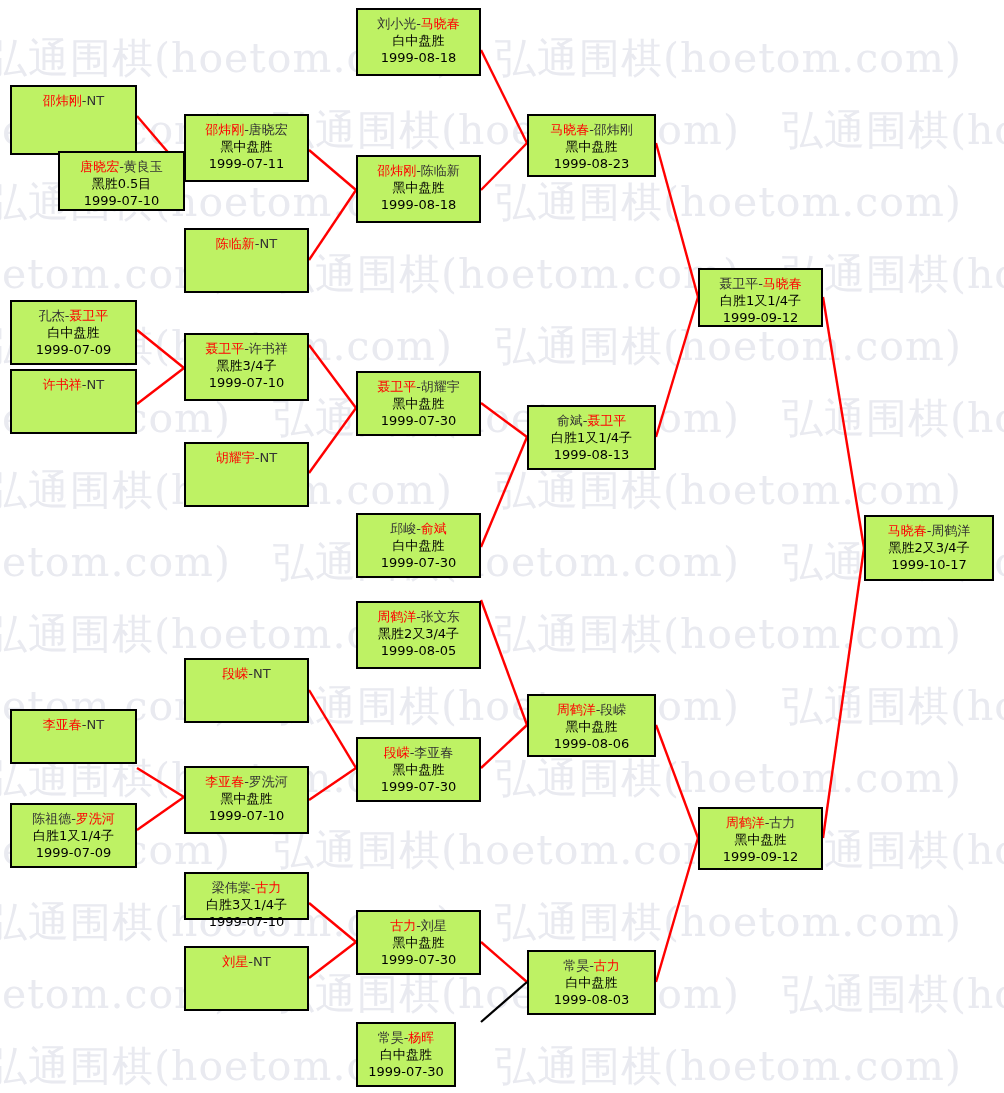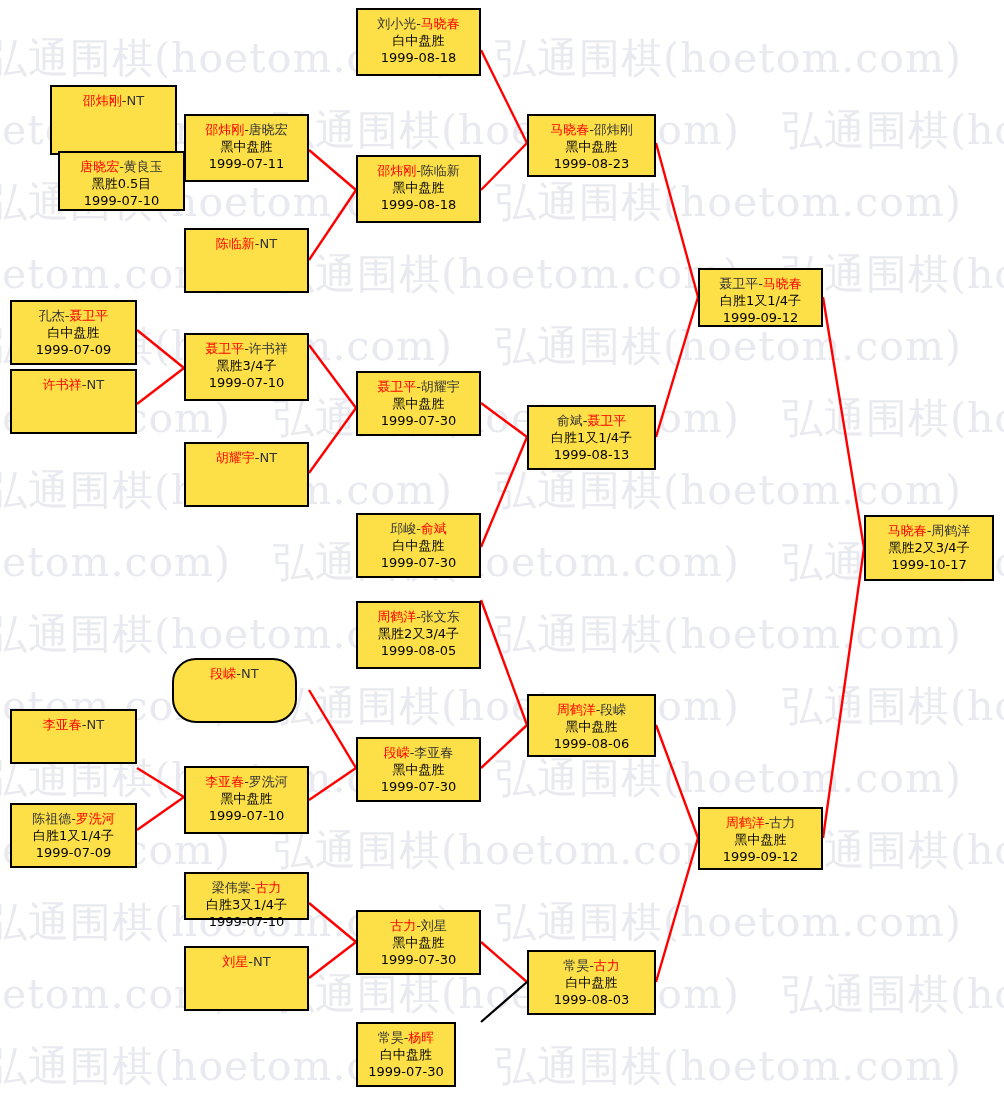--- a/index.html
+++ b/index.html
@@ -41,21 +41,21 @@
     width:1004px;height:1093px;
     z-index:1;
     pointer-events:none;
   }
 
   
   .node{
     position:absolute;
     z-index:2;
     box-sizing:border-box;
-    background:#fde047;
+    background:#bef264;
     border:2px solid #000000;
     text-align:center;
     color:#000000;
     font-size:13px;
     line-height:17px;
     padding-top:5px;
     font-family:"DejaVu Sans","Liberation Sans",sans-serif;
   }
   .node .ln{ display:block; white-space:nowrap; }
   .node .ln.res,.node .ln.date{
@@ -138,21 +138,21 @@
       <path d="M481,1022 L527,982"></path>
     </g>
   </svg>
 
   <div class="node" style="left:356px;top:8px;width:125px;height:68px;">
     <span class="ln pair"><span class="l">刘小光</span><span class="sep">-</span><span class="w">马晓春</span></span>
     <span class="ln res">白中盘胜</span>
     <span class="ln date">1999-08-18</span>
   </div>
 
-  <div class="node" style="left:10px;top:85px;width:127px;height:70px;margin-left:40px;">
+  <div class="node" style="left:10px;top:85px;width:127px;height:70px;">
     <span class="ln pair"><span class="w">邵炜刚</span><span class="sep">-</span><span class="l">NT</span></span>
     <span class="ln res"></span>
     <span class="ln date"></span>
   </div>
 
   <div class="node" style="left:10px;top:151px;width:127px;height:60px;margin-left:48px;">
     <span class="ln pair"><span class="w">唐晓宏</span><span class="sep">-</span><span class="l">黄良玉</span></span>
     <span class="ln res">黑胜0.5目</span>
     <span class="ln date">1999-07-10</span>
   </div>
@@ -228,21 +228,21 @@
     <span class="ln res">白胜1又1/4子</span>
     <span class="ln date">1999-09-12</span>
   </div>
 
   <div class="node" style="left:356px;top:601px;width:125px;height:68px;">
     <span class="ln pair"><span class="w">周鹤洋</span><span class="sep">-</span><span class="l">张文东</span></span>
     <span class="ln res">黑胜2又3/4子</span>
     <span class="ln date">1999-08-05</span>
   </div>
 
-  <div class="node" style="left:172px;top:658px;width:125px;height:65px;border-radius:24px;">
+  <div class="node" style="left:184px;top:658px;width:125px;height:65px;">
     <span class="ln pair"><span class="w">段嵘</span><span class="sep">-</span><span class="l">NT</span></span>
     <span class="ln res"></span>
     <span class="ln date"></span>
   </div>
 
   <div class="node" style="left:10px;top:709px;width:127px;height:55px;text-align:center;">
     <span class="ln pair"><span class="w">李亚春</span><span class="sep">-</span><span class="l">NT</span></span>
     <span class="ln res"></span>
     <span class="ln date"></span>
   </div>

